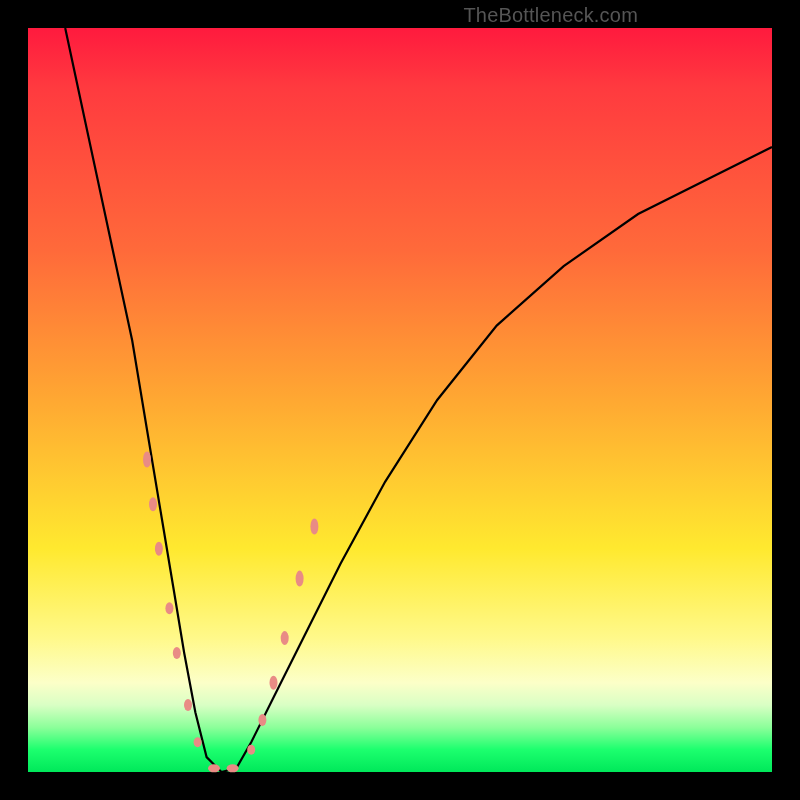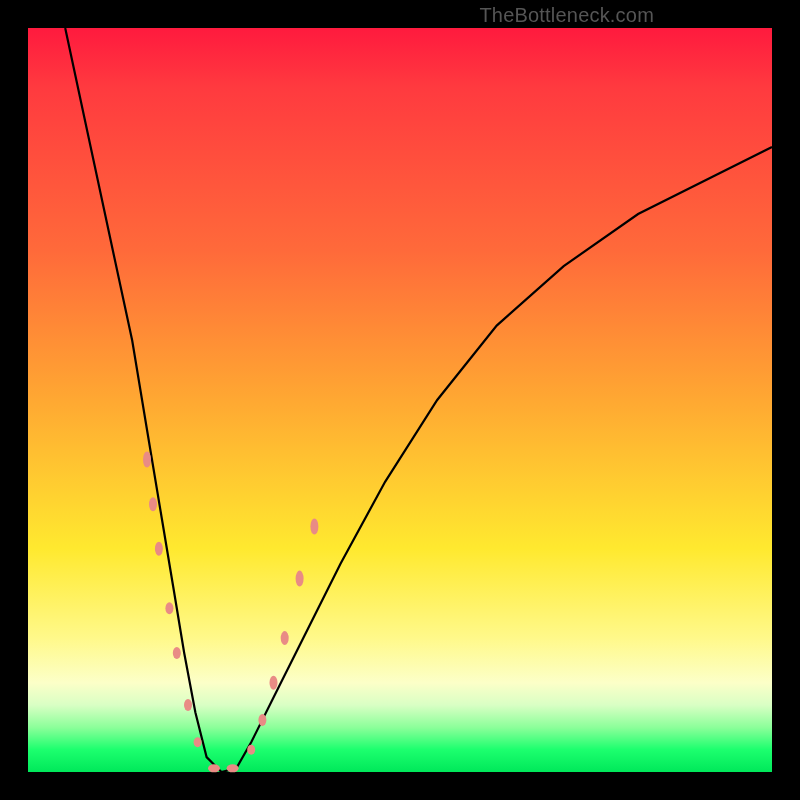--- a/index.html
+++ b/index.html
@@ -9,21 +9,20 @@
     height: 800px;
     overflow: hidden;
     background: #000;
     font-family: Arial, Helvetica, sans-serif;
   }
   .frame {
     position: relative;
     width: 648px;
     height: 800px;
     background: #000;
-    padding-left: 16px;
   }
   .plot-area {
     position: absolute;
     left: 28px;
     top: 28px;
     width: 744px;
     height: 744px;
     
     background: linear-gradient(
       to bottom,

